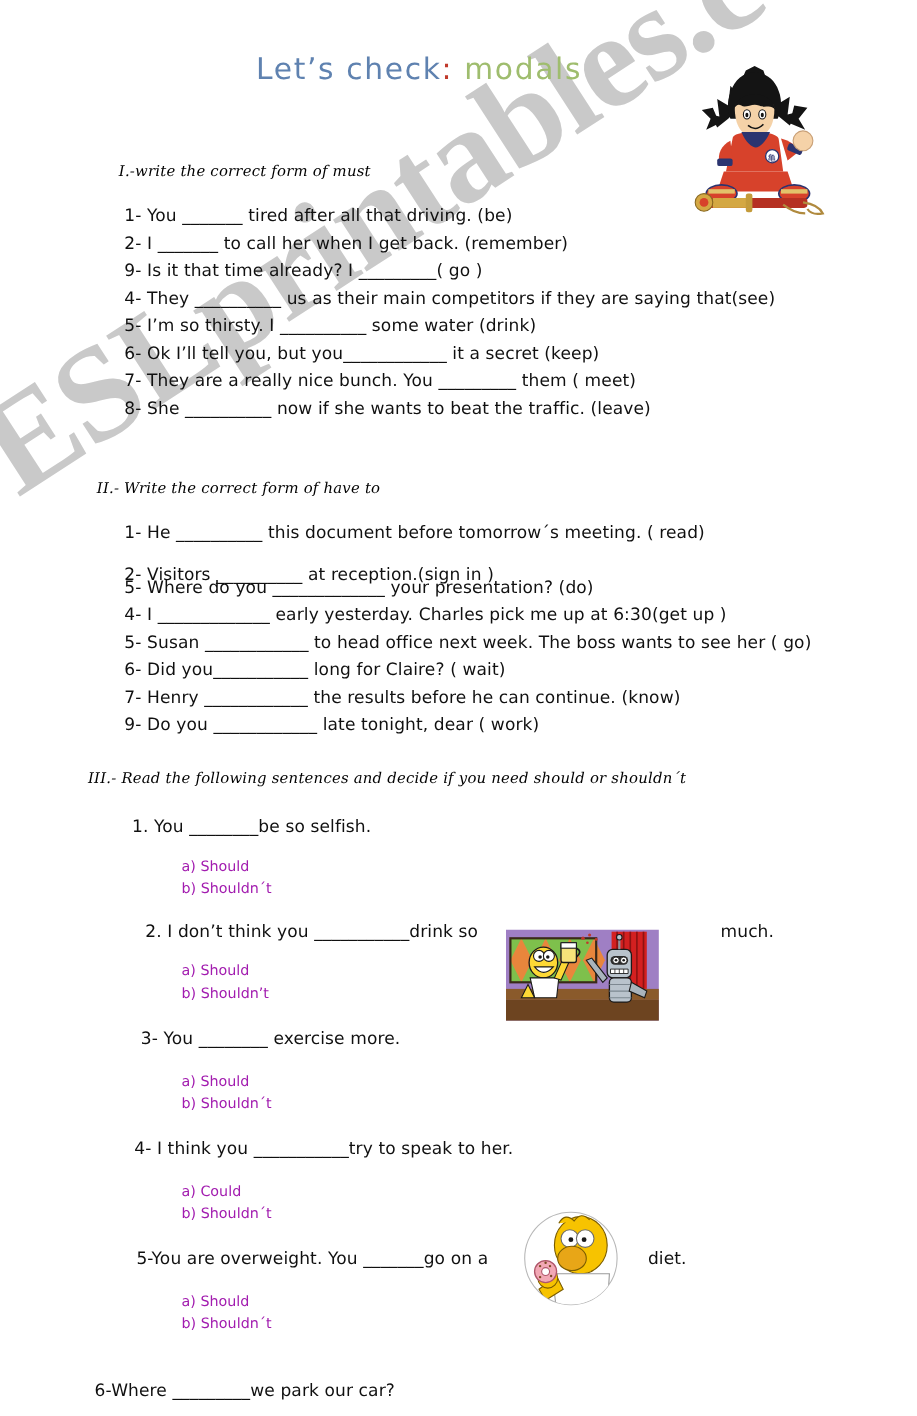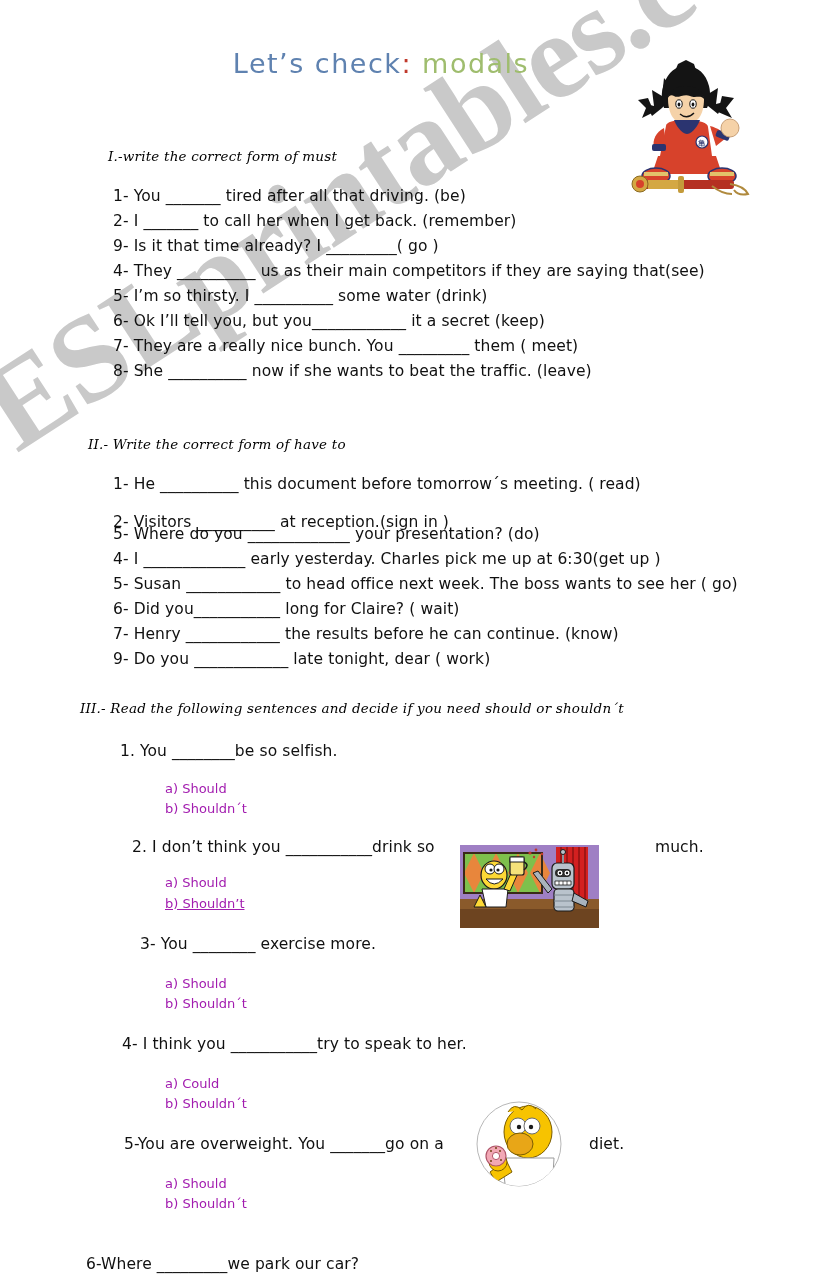--- a/index.html
+++ b/index.html
@@ -304,23 +304,23 @@
 
     <div class="sec-head" style="left:80px; top:700px;">III.- Read the following sentences and decide if you need should or shouldn´t</div>
 
     <div class="qline" style="left:120px; top:742px;">1.  You ________be so selfish.</div>
     <div class="opt" style="left:150px; top:781px;">a) Should</div>
     <div class="opt" style="left:150px; top:801px;">b) Shouldn´t</div>
 
     <div class="qline" style="left:118px; top:838px;margin-left:14px;">2.  I  don’t  think  you  ___________drink  so</div>
     <div class="qline" style="left:655px; top:838px;">much.</div>
     <div class="opt" style="left:150px; top:875px;">a) Should</div>
-    <div class="opt" style="left:150px; top:896px;text-decoration:underline;">b) Shouldn’t</div>
-
-    <div class="qline" style="left:140px; top:935px;text-align:right;">3- You ________ exercise more.</div>
+    <div class="opt" style="left:150px; top:896px;">b) Shouldn’t</div>
+
+    <div class="qline" style="left:128px; top:935px;text-align:right;">3- You ________ exercise more.</div>
     <div class="opt" style="left:150px; top:976px;">a) Should</div>
     <div class="opt" style="left:150px; top:996px;">b) Shouldn´t</div>
 
     <div class="qline" style="left:122px; top:1035px;">4- I think you ___________try to speak to her.</div>
     <div class="opt" style="left:150px; top:1076px;">a) Could</div>
     <div class="opt" style="left:150px; top:1096px;">b) Shouldn´t</div>
 
     <div class="qline" style="left:124px; top:1135px;">5-You are  overweight. You _______go  on  a</div>
     <div class="qline" style="left:589px; top:1135px;">diet.</div>
     <div class="opt" style="left:150px; top:1176px;">a) Should</div>

